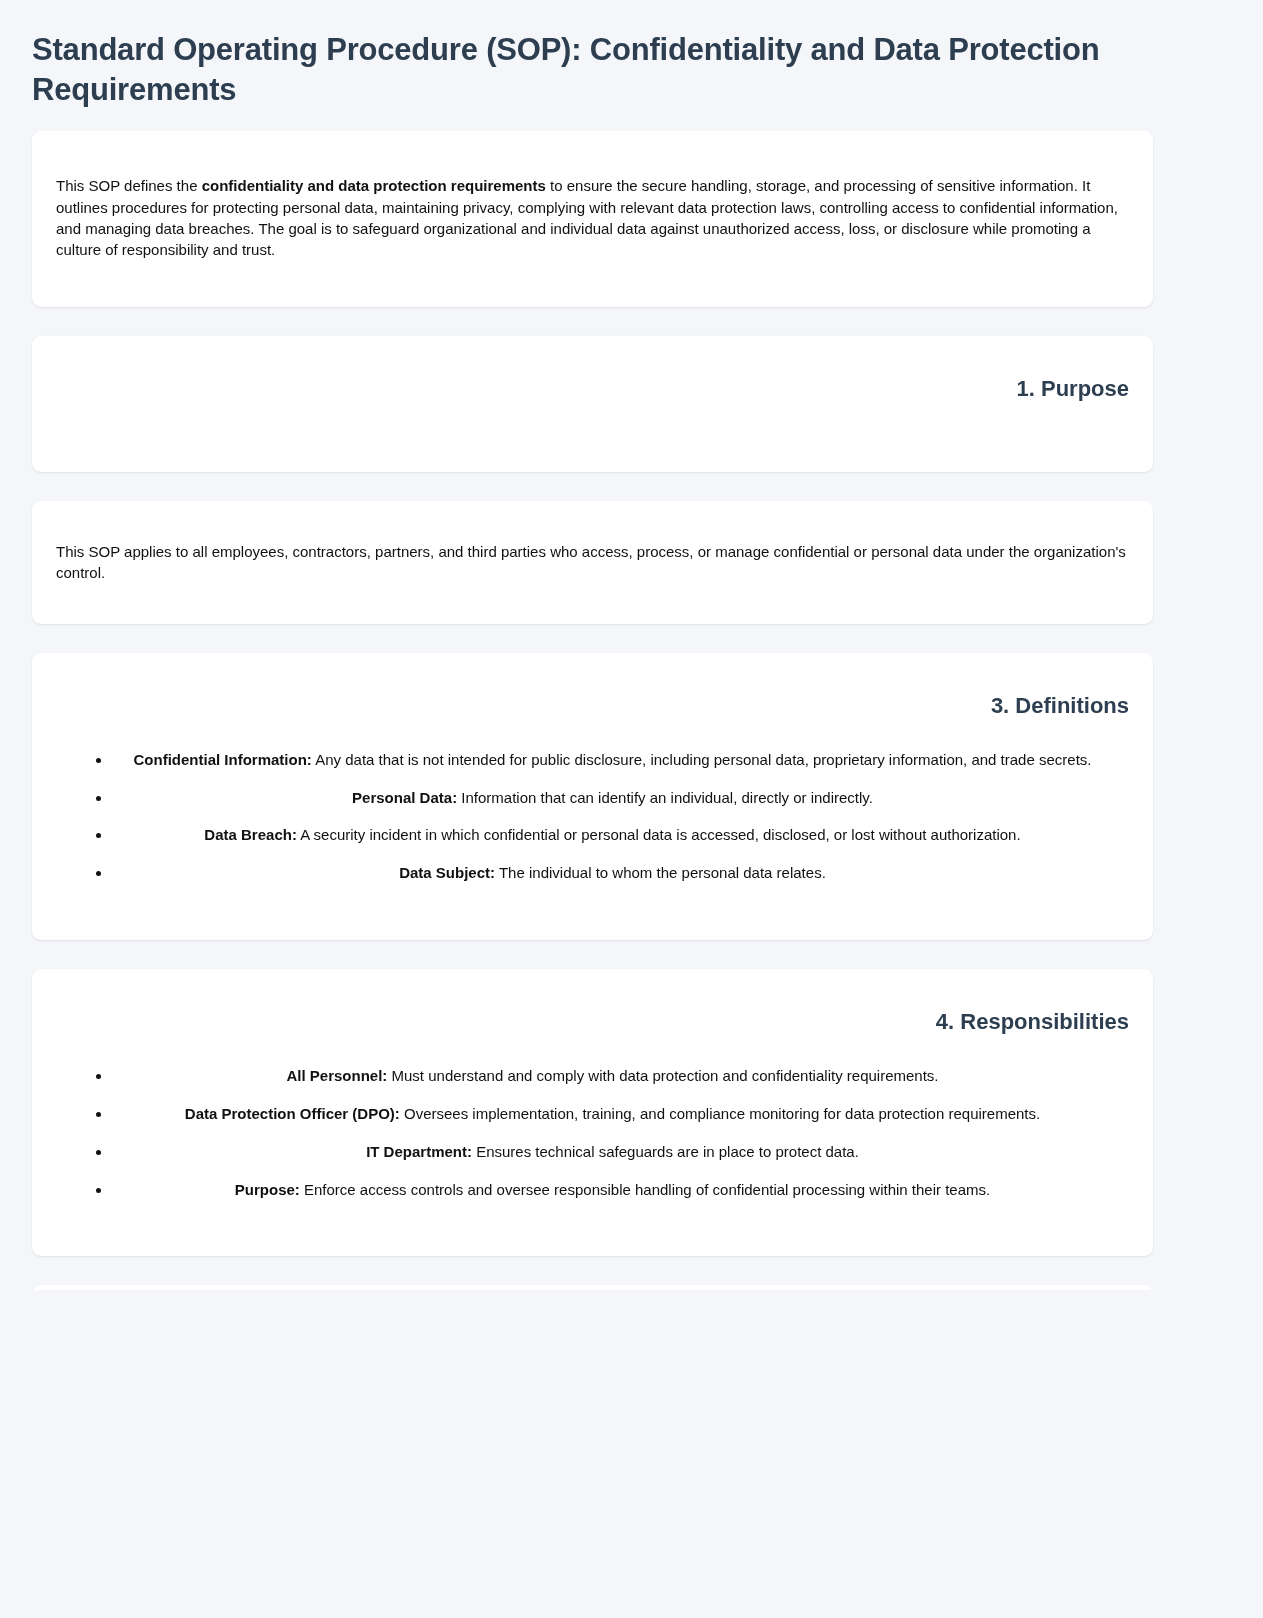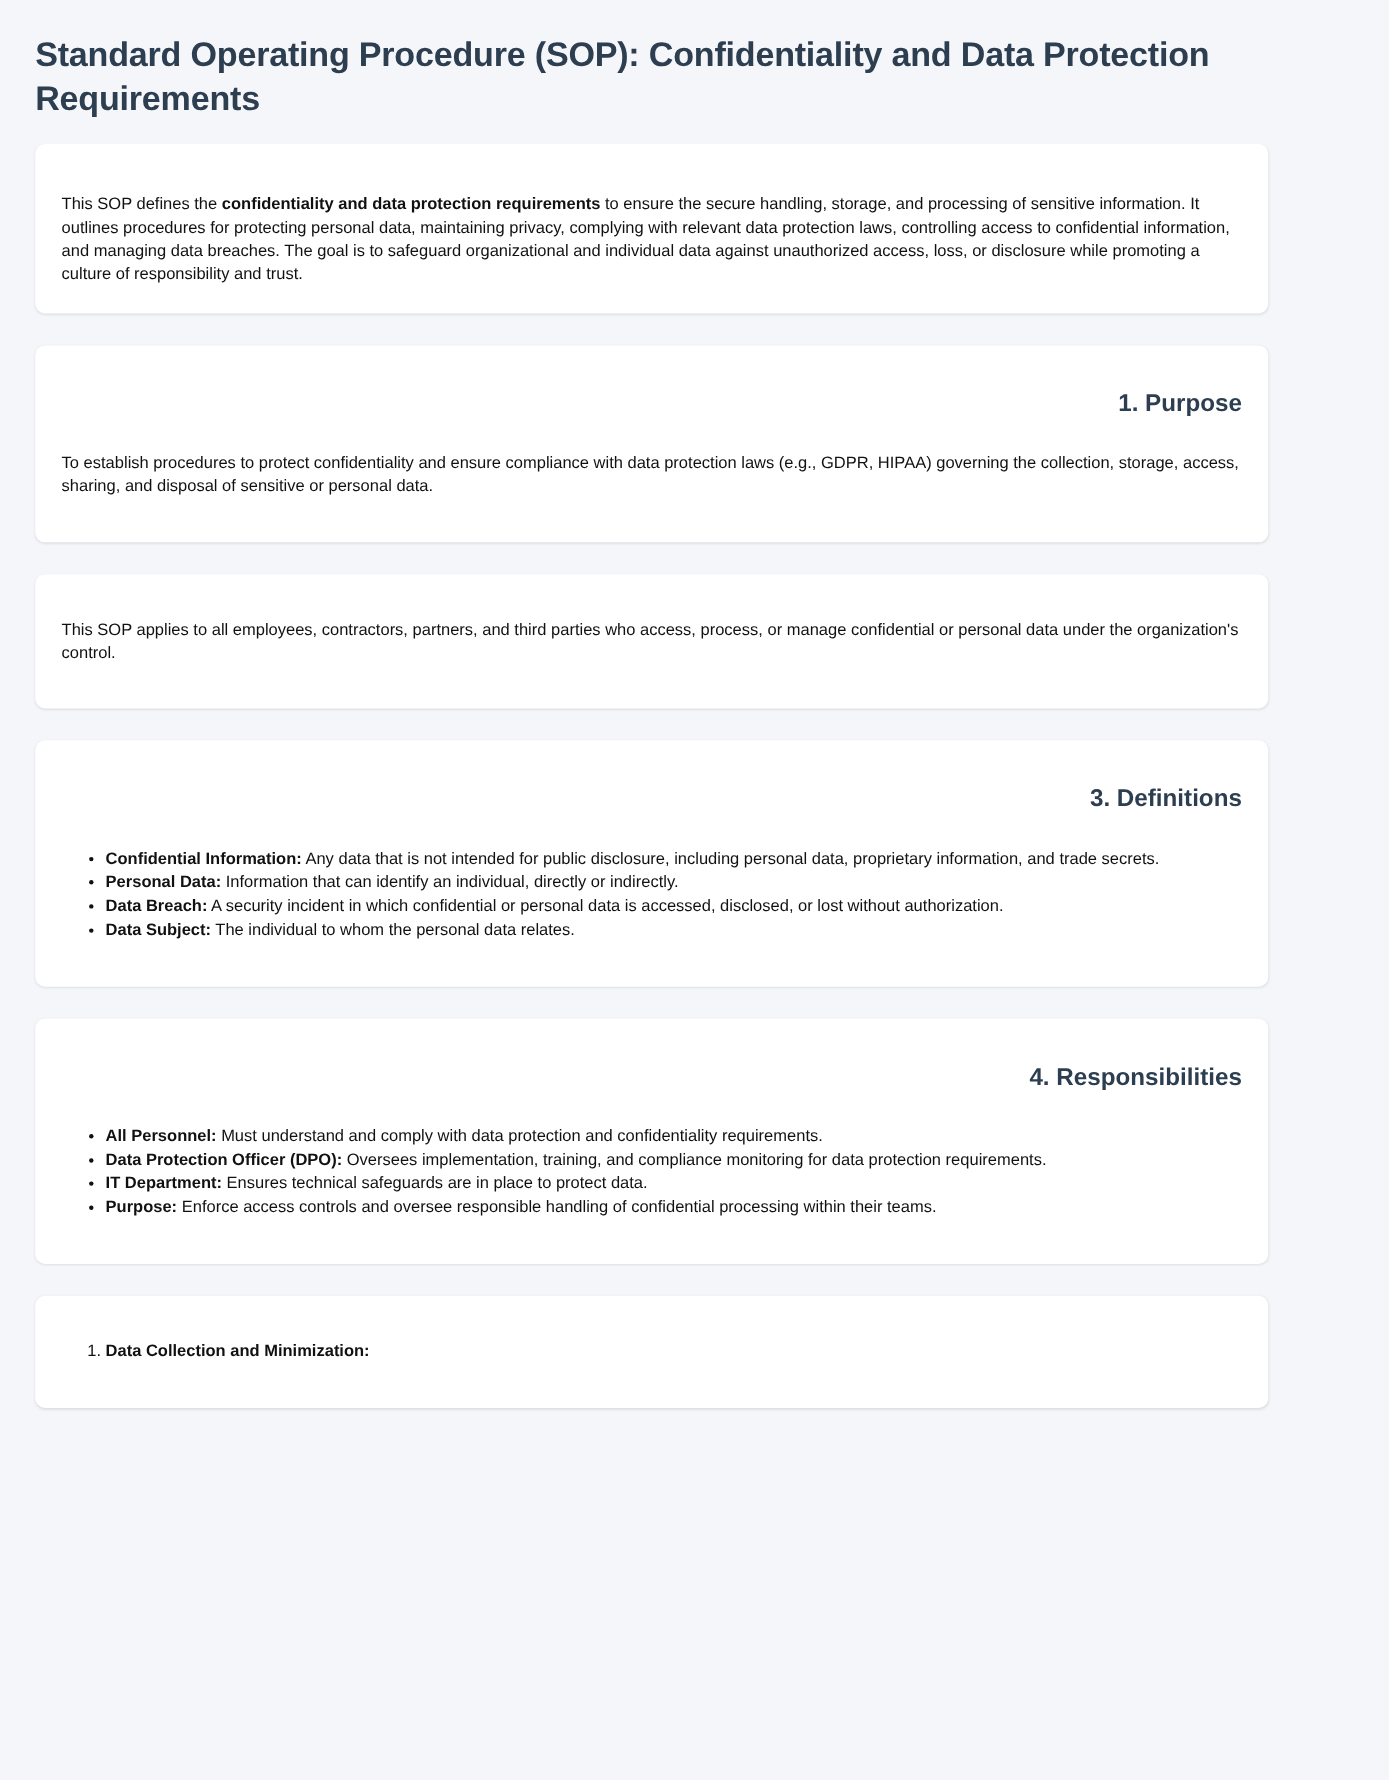--- a/index.html
+++ b/index.html
@@ -40,21 +40,21 @@
   .card {
     background: #ffffff;
     border-radius: 9px;
     box-shadow: 0 1px 3px rgba(16,24,40,0.06), 0 1px 2px rgba(16,24,40,0.04);
     padding: 40px 24px 40px 24px;
     margin-bottom: 29px;
     box-sizing: border-box;
   }
   .card.intro {
     padding-top: 44px;
-    padding-bottom: 24px;
+    padding-bottom: 46px;
   }
   .section-heading {
     margin: 0 0 30px 0;
     font-size: 22px;
     font-weight: bold;
     color: #2c3e50;
     line-height: 1.2;
     text-align: right;
   }
   p.body-text {
@@ -65,21 +65,22 @@
   }
   ul.bullets {
     margin: 0;
     padding-left: 40px;
     list-style-type: disc;
   }
   ul.bullets li {
     font-size: 15px;
     line-height: 1.45;
     color: #111111;
-    margin: 0;
+    margin: 16px;
+    text-align: center;
   }
   ol.numbered {
     margin: 0;
     padding-left: 40px;
     list-style-type: decimal;
   }
   ol.numbered > li {
     font-size: 15px;
     line-height: 1.45;
     color: #111111;
@@ -104,21 +105,20 @@
   <h1 class="doc-title">Standard Operating Procedure (SOP): Confidentiality and Data Protection Requirements</h1>
 
   <div class="content-area">
 
     <div class="card intro">
       <p class="body-text"><span>This SOP defines the </span><span class="lead-term">confidentiality and data protection requirements</span><span> to ensure the secure handling, storage, and processing of sensitive information. It outlines procedures for protecting personal data, maintaining privacy, complying with relevant data protection laws, controlling access to confidential information, and managing data breaches. The goal is to safeguard organizational and individual data against unauthorized access, loss, or disclosure while promoting a culture of responsibility and trust.</span></p>
     </div>
 
     <div class="card">
       <h2 class="section-heading">1. Purpose</h2>
-      <p class="body-text">To establish procedures to protect confidentiality and ensure compliance with data protection laws (e.g., GDPR, HIPAA) governing the collection, storage, access, sharing, and disposal of sensitive or personal data.</p>
     </div>
 
     <div class="card">
       <p class="body-text">This SOP applies to all employees, contractors, partners, and third parties who access, process, or manage confidential or personal data under the organization's control.</p>
     </div>
 
     <div class="card">
       <h2 class="section-heading">3. Definitions</h2>
       <ul class="bullets">
         <li><span class="lead-term">Confidential Information:</span><span> Any data that is not intended for public disclosure, including personal data, proprietary information, and trade secrets.</span></li>

